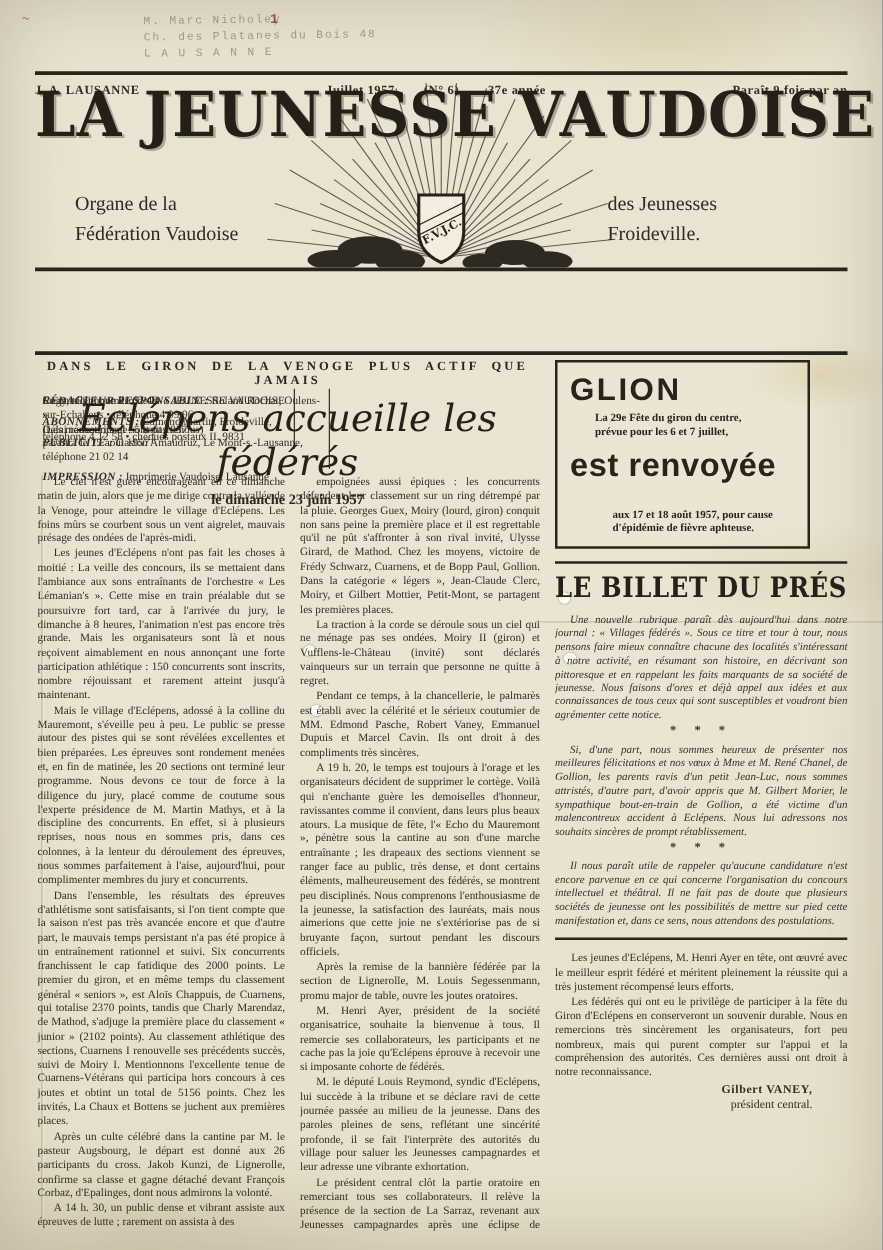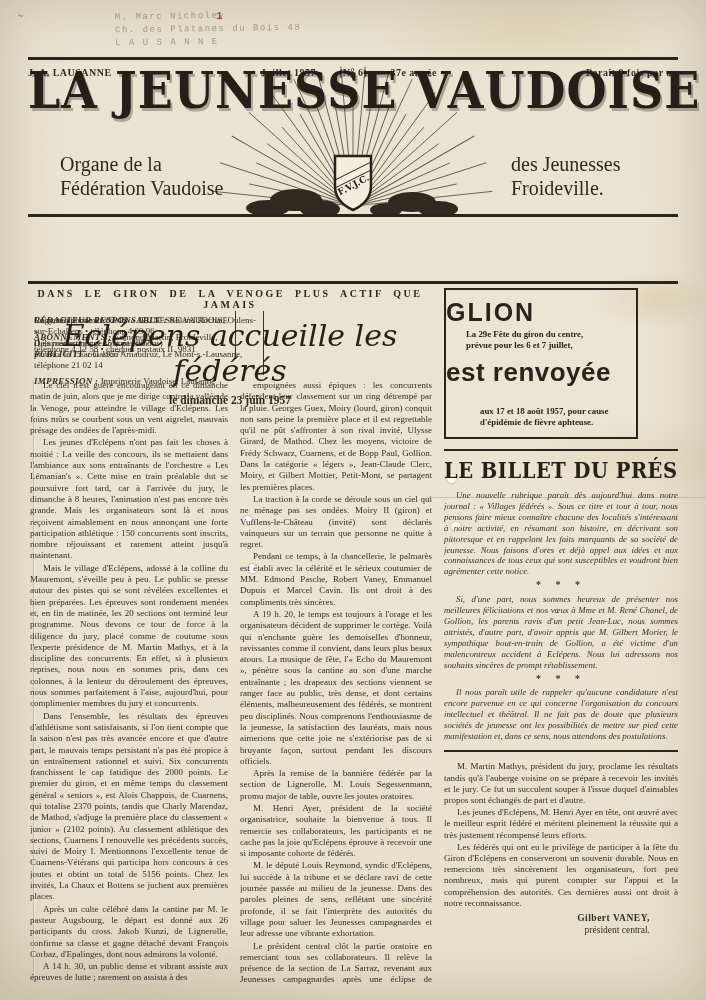--- a/index.html
+++ b/index.html
@@ -31,44 +31,44 @@
   .rule-a{top:57px;height:3px;}
   .rule-b{top:214px;height:3px;}
   .rule-c{top:281px;height:3px;}
   
   .masthead{position:absolute;left:28px;top:60px;width:650px;height:154px;}
   .rays{position:absolute;left:0;top:0;width:650px;height:154px;}
   .mast-title{position:absolute;left:0;top:2px;width:650px;text-align:center;
     font-family:"DejaVu Serif",serif;font-weight:bold;font-size:46px;letter-spacing:1px;
     color:#242019;transform:scaleY(1.08);transform-origin:top;
     text-shadow:2px 2px 0 rgba(60,52,40,.35);white-space:nowrap;}
-  .tagline{position:absolute;font-size:20px;color:#2f2a21;line-height:24px;font-family:"Liberation Serif",serif;}
+  .tagline{position:absolute;font-size:16px;color:#2f2a21;line-height:24px;font-family:"Liberation Serif",serif;}
   .tagline.left{left:32px;top:92px;}
-  .tagline.right{left:483px;top:92px;}
+  .tagline.right{left:458px;top:92px;}
   
   .infobar{position:absolute;left:28px;top:219px;width:650px;height:59px;display:flex;
     font-size:7.8px;line-height:12px;text-align:center;color:#3a3428;}
   .infobar .col{padding:4px 6px;box-sizing:border-box;}
   .infobar .c1{width:208px;border-right:1px solid #3a3428;}
   .infobar .c2{width:236px;border-right:1px solid #3a3428;}
   .infobar .c3{width:206px;}
   .ilabel{font-style:italic;font-weight:bold;letter-spacing:.3px;}
   
   .main{position:absolute;left:28px;top:288px;width:650px;height:700px;}
   .headline{position:absolute;left:0;top:0;width:404px;text-align:center;}
   .kicker{font-size:10px;font-weight:bold;letter-spacing:2.5px;word-spacing:5px;color:#2c271e;}
   .htitle{margin-top:8px;font-size:30px;font-weight:normal;font-style:italic;font-family:"DejaVu Serif",serif;color:#262118;}
   .hdate{margin-top:6px;font-size:11.5px;font-weight:bold;color:#2c271e;}
   .col{position:absolute;top:92px;font-size:9px;line-height:11.3px;text-align:justify;color:#332e24;overflow:hidden;}
   .col p{margin:0 0 1px 0;text-indent:13px;}
   .col1{left:2px;width:198px;height:606px;}
   .col2{left:212px;width:192px;height:606px;}
   .col3{position:absolute;left:416px;top:0;width:234px;height:700px;overflow:hidden;}
   
-  .glion{border:2.5px solid #2a251c;width:182px;padding:8px 8px 9px 0;color:#29241b;background:rgba(255,255,255,.06);}
+  .glion{border:2.5px solid #2a251c;width:182px;padding:8px 8px 9px 10px;color:#29241b;background:rgba(255,255,255,.06);}
   .glion .g-title{font-family:"Liberation Sans","DejaVu Sans",sans-serif;font-weight:bold;font-size:25px;letter-spacing:2px;}
   .glion .g-small{font-size:8.8px;font-weight:bold;line-height:11px;margin-left:20px;margin-top:2px;}
   .glion .g-small2{font-size:8.8px;font-weight:bold;line-height:11px;margin-left:34px;margin-top:18px;}
   .glion .g-big{font-family:"Liberation Sans","DejaVu Sans",sans-serif;font-weight:bold;font-size:26px;margin-top:6px;letter-spacing:.5px;}
   .billet-rule{height:2px;background:#2a251c;margin:10px 0 6px 0;}
   .billet-head{font-family:"DejaVu Serif",serif;font-weight:bold;font-size:19.5px;letter-spacing:.5px;color:#262118;transform:scaleY(1.15);transform-origin:left top;white-space:nowrap;}
   .billet{margin-top:10px;font-style:italic;font-size:8.8px;line-height:10.9px;text-align:justify;color:#37312a;}
   .billet p{margin:0 0 1px 0;text-indent:12px;}
   .sep{text-align:center;font-size:10px;letter-spacing:6px;margin:3px 0;font-style:normal;font-weight:bold;}
   .close-rule{height:2.5px;background:#2a251c;margin:8px 0 9px 0;}
@@ -234,21 +234,20 @@
         <p>Une nouvelle rubrique paraît dès aujourd'hui dans notre journal : « Villages fédérés ». Sous ce titre et tour à tour, nous pensons faire mieux connaître chacune des localités s'intéressant à notre activité, en résumant son histoire, en décrivant son pittoresque et en rappelant les faits marquants de sa société de jeunesse. Nous faisons d'ores et déjà appel aux idées et aux connaissances de tous ceux qui sont susceptibles et voudront bien agrémenter cette notice.</p>
         <div class="sep">* * *</div>
         <p>Si, d'une part, nous sommes heureux de présenter nos meilleures félicitations et nos vœux à Mme et M. René Chanel, de Gollion, les parents ravis d'un petit Jean-Luc, nous sommes attristés, d'autre part, d'avoir appris que M. Gilbert Morier, le sympathique bout-en-train de Gollion, a été victime d'un malencontreux accident à Eclépens. Nous lui adressons nos souhaits sincères de prompt rétablissement.</p>
         <div class="sep">* * *</div>
         <p>Il nous paraît utile de rappeler qu'aucune candidature n'est encore parvenue en ce qui concerne l'organisation du concours intellectuel et théâtral. Il ne fait pas de doute que plusieurs sociétés de jeunesse ont les possibilités de mettre sur pied cette manifestation et, dans ce sens, nous attendons des postulations.</p>
       </div>
 
       <div class="close-rule"></div>
 
       <div class="closing">
-        <p>M. Martin Mathys, président du jury, proclame les résultats tandis qu'à l'auberge voisine on se prépare à recevoir les invités et le jury. Ce fut un succulent souper à l'issue duquel d'aimables propos sont échangés de part et d'autre.</p>
         <p>Les jeunes d'Eclépens, M. Henri Ayer en tête, ont œuvré avec le meilleur esprit fédéré et méritent pleinement la réussite qui a très justement récompensé leurs efforts.</p>
         <p>Les fédérés qui ont eu le privilège de participer à la fête du Giron d'Eclépens en conserveront un souvenir durable. Nous en remercions très sincèrement les organisateurs, fort peu nombreux, mais qui purent compter sur l'appui et la compréhension des autorités. Ces dernières aussi ont droit à notre reconnaissance.</p>
         <div class="sig">
           <div class="sig-name">Gilbert VANEY,</div>
           <div>président central.</div>
         </div>
       </div>
     </div>
 
   </div>

